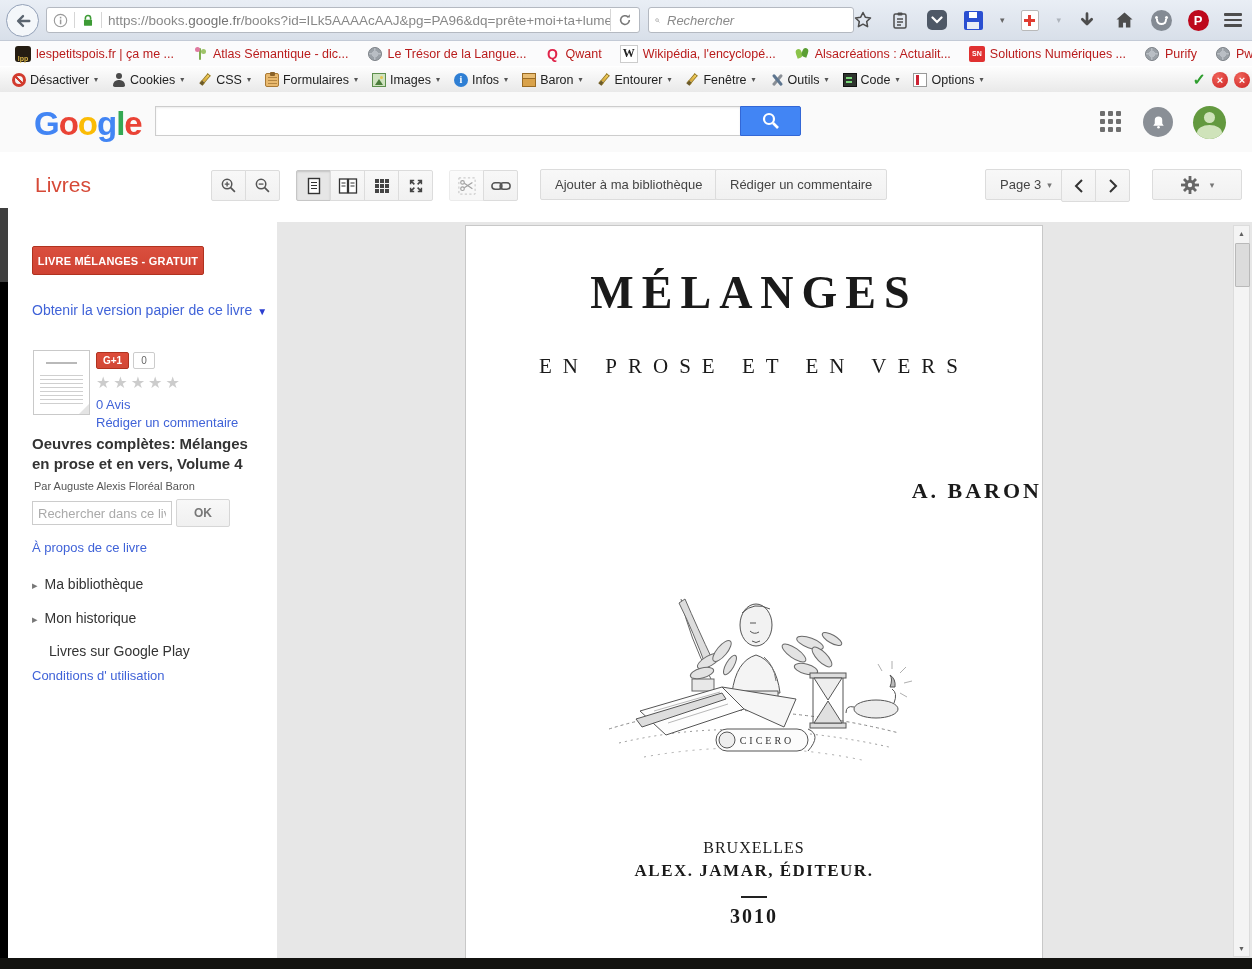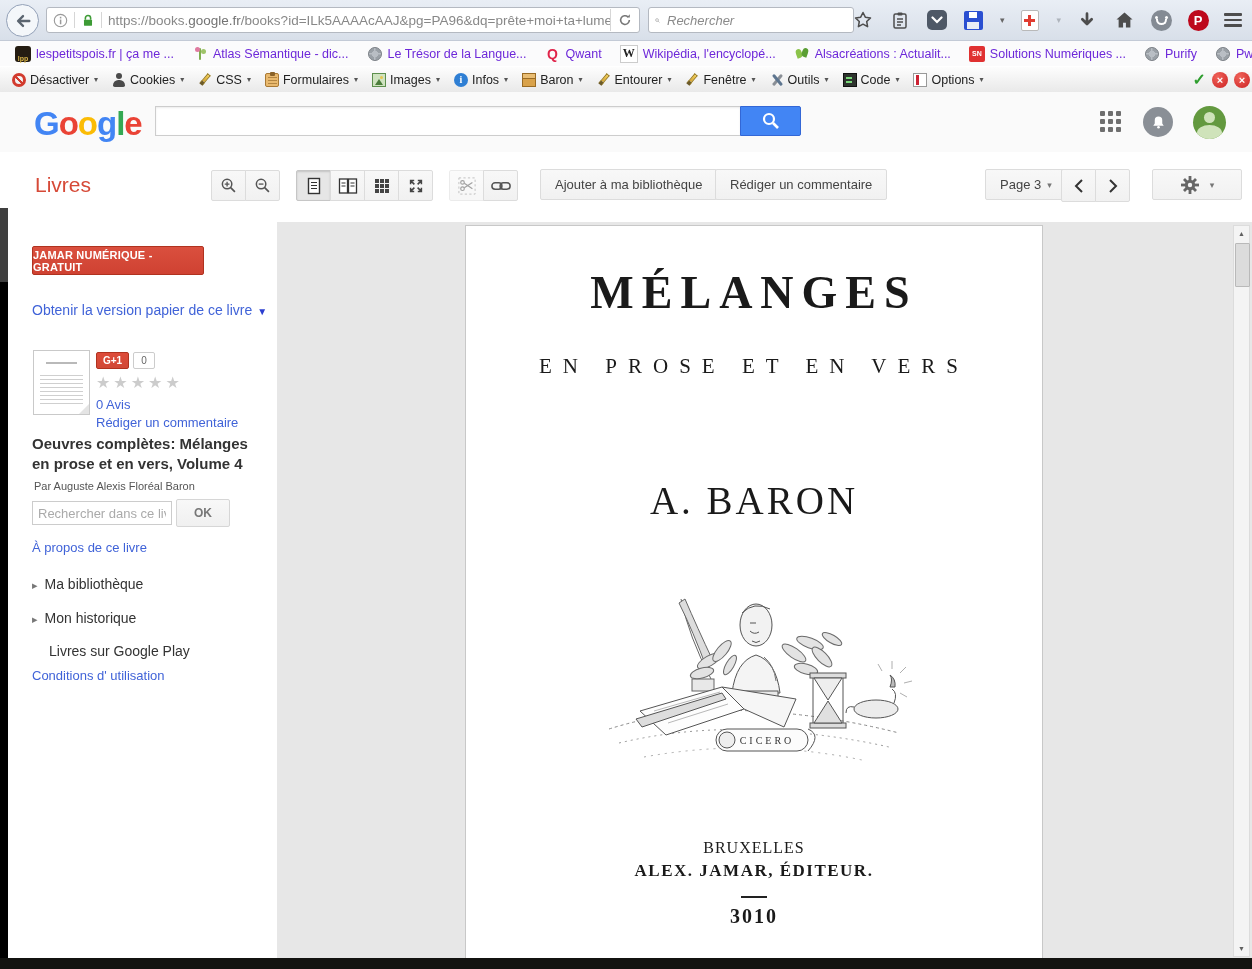--- a/index.html
+++ b/index.html
@@ -42,21 +42,21 @@
     border-top:none;border-radius:0 0 10px 10px;box-sizing:border-box;}
   .pin{width:21px;height:21px;border-radius:50%;background:#bd081c;color:#fff;font-weight:bold;
     font-size:13px;display:flex;align-items:center;justify-content:center;}
   .burger{display:flex;flex-direction:column;gap:3px;cursor:pointer;}
   .burger i{width:18px;height:2.5px;background:#4d4d4d;border-radius:1px;}
 
   
   #bmbar{top:41px;left:0;width:1252px;height:25px;background:#fbfbfc;display:flex;align-items:center;
     padding-left:8px;gap:4px;}
   .bm{display:flex;align-items:center;gap:5px;padding:2px 7px;border-radius:2px;cursor:pointer;}
-  .bm span.lbl{font-size:12.5px;color:#6d28d9;white-space:nowrap;}
+  .bm span.lbl{font-size:12.5px;color:#b91c1c;white-space:nowrap;}
   .bicon{width:16px;height:16px;display:flex;align-items:center;justify-content:center;flex:0 0 auto;}
   .ic-lpp{background:#241c12;color:#d8b44a;font-size:7px;font-weight:bold;border-radius:3px;
     display:flex;align-items:flex-end;justify-content:center;}
   .ic-globe{width:14px;height:14px;border-radius:50%;background:#9aa0a6;
     background-image:radial-gradient(circle at 50% 50%, #b9bec4 0 3px, transparent 3px),
       linear-gradient(#b9bec4 0 0),linear-gradient(90deg,#b9bec4 0 0);
     background-size:100% 100%,100% 1.5px,1.5px 100%;background-position:center;background-repeat:no-repeat;
     border:1px solid #7d8288;box-sizing:border-box;}
   .ic-qwant{color:#e0244a;font-weight:bold;font-size:14px;}
   .ic-wiki{background:#fff;border:1px solid #ccc;color:#222;font-family:"Liberation Serif",serif;
@@ -191,21 +191,21 @@
   .gplay{left:41px;top:421px;font-size:14px;color:#333;cursor:pointer;}
   .terms{left:24px;top:446px;}
 
   
   #viewer{left:277px;top:0;width:975px;height:747px;background:#e7e7e7;}
   #bpage{left:188px;top:3px;width:576px;height:732px;background:#fff;border:1px solid #c8c8c8;
     font-family:"Liberation Serif",serif;color:#1a1a1a;text-align:center;}
   .ptitle{top:40px;left:0;width:100%;font-size:46px;font-weight:bold;letter-spacing:8px;}
   .psub{top:128px;left:0;width:100%;font-size:21px;letter-spacing:11px;}
   .ppar{top:199px;left:0;width:100%;font-size:10px;font-weight:bold;letter-spacing:2px;}
-  .pauthor{top:252px;left:0;width:100%;font-size:39px;font-weight:normal;letter-spacing:3px;}
+  .pauthor{top:252px;left:0;width:100%;font-size:22px;font-weight:bold;letter-spacing:3px;text-align:right;}
   .engr{top:335px;left:118px;}
   .pcity{top:613px;left:0;width:100%;font-size:16px;letter-spacing:1px;}
   .ppub{top:635px;left:0;width:100%;font-size:17px;font-weight:bold;letter-spacing:1.5px;}
   .prule{top:670px;left:275px;width:26px;height:2px;background:#222;}
   .pyear{top:679px;left:0;width:100%;font-size:20px;font-weight:bold;letter-spacing:2px;}
 
   
   #vscroll{left:956px;top:3px;width:17px;height:732px;background:#f4f4f4;border:1px solid #dcdcdc;box-sizing:border-box;}
   .sarrow{position:absolute;left:0;width:15px;height:15px;display:flex;align-items:center;justify-content:center;
     font-size:7px;color:#606060;cursor:pointer;}
@@ -551,21 +551,21 @@
           <circle cx="10" cy="10" r="5.2"></circle>
         </g>
         <circle cx="10" cy="10" r="2.2" fill="#f3f3f3"></circle>
       </svg>
     </span>
   </div>
 
   <div class="abs" id="content">
 
     <div class="abs" id="sidebar">
-      <span class="abs ebookbtn">JAMAR NUMÉRIQUE - GRATUIT</span>
+      <span class="abs ebookbtn">LIVRE MÉLANGES - GRATUIT</span>
       <span class="abs bluelink getprint">Obtenir la version papier de ce livre</span>
 
       <span class="thumb">
         <span class="tl"></span>
         <span class="tx"></span>
         <span class="fold"></span>
       </span>
 
       <span class="abs gplus">
         <span class="gplusbtn">G+1</span>

